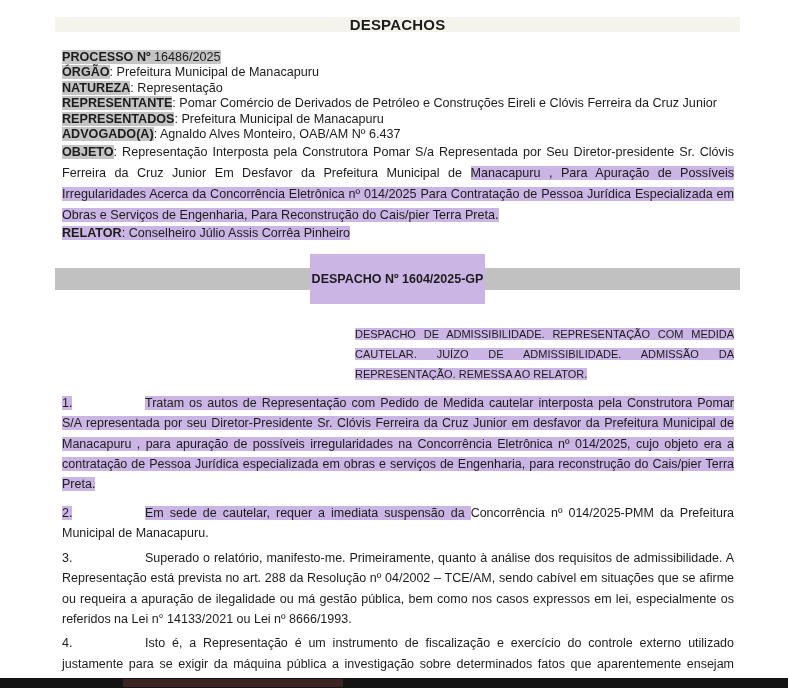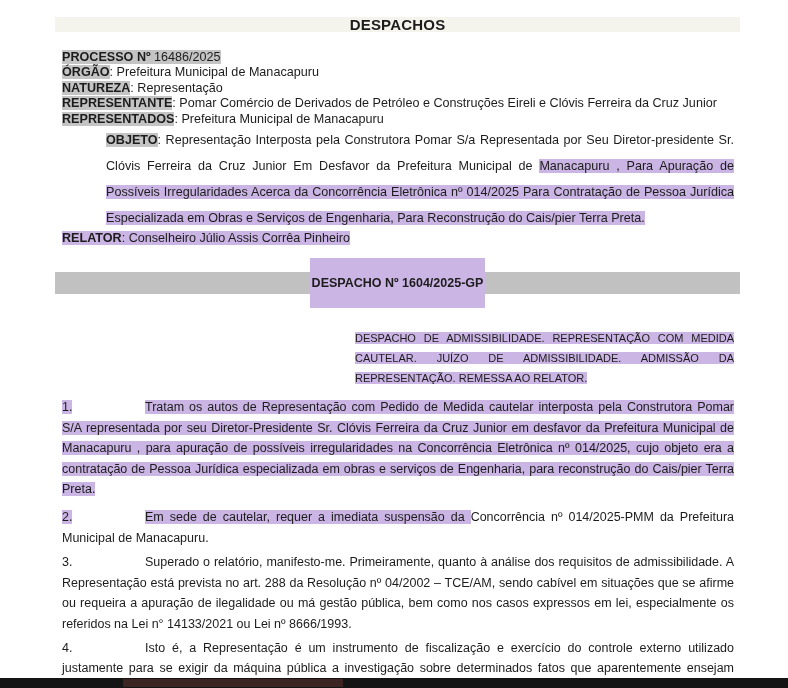--- a/index.html
+++ b/index.html
@@ -19,21 +19,21 @@
     color:var(--text_color);
   }
   .content{padding:17px 54px 0 62px;}
   .title-bar{
     margin:0 -6px 0 -7px;height:15px;background:var(--title_bar_ivory);
     display:flex;align-items:center;justify-content:center;
     font-weight:700;font-size:15px;letter-spacing:.2px;
   }
   .meta{margin-top:18px;font-size:12.6px;}
   .meta-line{line-height:15.4px;}
-  .meta-line.multi{text-align:justify;line-height:26px;margin-left:44px;}
+  .meta-line.multi{text-align:justify;line-height:21px;}
   .b{font-weight:700;}
   .hl{background:var(--highlight_lavender);}
   .hg{background:var(--highlight_gray);}
   .section-bar{
     margin:26px -6px 0 -7px;height:22px;background:var(--section_bar_gray);
     display:flex;align-items:center;justify-content:center;
     font-weight:700;font-size:12.5px;
   }
   .section-bar .hl{padding:18px 2px;}
   .ementa{
@@ -60,20 +60,21 @@
   <div class="title-bar">
     <span>DESPACHOS</span>
   </div>
 
   <div class="meta">
     <div class="meta-line"><span class="b hg">PROCESSO Nº</span><span class="hg"> 16486/2025</span></div>
     <div class="meta-line"><span class="b hg">ÓRGÃO</span><span>: Prefeitura Municipal de Manacapuru</span></div>
     <div class="meta-line"><span class="b hg">NATUREZA</span><span>: Representação</span></div>
     <div class="meta-line"><span class="b hg">REPRESENTANTE</span><span>: Pomar Comércio de Derivados de Petróleo e Construções Eireli e Clóvis Ferreira da Cruz Junior</span></div>
     <div class="meta-line"><span class="b hg">REPRESENTADOS</span><span>: Prefeitura Municipal de Manacapuru</span></div>
+    <div class="meta-line"><span class="b hg">ADVOGADO(A)</span><span>: Agnaldo Alves Monteiro, OAB/AM Nº 6.437</span></div>
     <div class="meta-line multi"><span class="b hg">OBJETO</span><span>: </span><span>Representação Interposta pela Construtora Pomar S/a Representada por Seu Diretor-presidente Sr. Clóvis Ferreira da Cruz Junior Em Desfavor da Prefeitura Municipal de </span><span class="hl">Manacapuru , Para Apuração de Possíveis Irregularidades Acerca da Concorrência Eletrônica nº 014/2025 Para Contratação de Pessoa Jurídica Especializada em Obras e Serviços de Engenharia, Para Reconstrução do Cais/pier Terra Preta.</span></div>
     <div class="meta-line"><span class="hl"><span class="b">RELATOR</span><span>: Conselheiro Júlio Assis Corrêa Pinheiro</span></span></div>
   </div>
 
   <div class="section-bar">
     <span class="hl">DESPACHO Nº 1604/2025-GP</span>
   </div>
 
   <div class="ementa">
     <span class="hl">DESPACHO DE ADMISSIBILIDADE. REPRESENTAÇÃO COM MEDIDA CAUTELAR. JUÍZO DE ADMISSIBILIDADE. ADMISSÃO DA REPRESENTAÇÃO. REMESSA AO RELATOR.</span>

